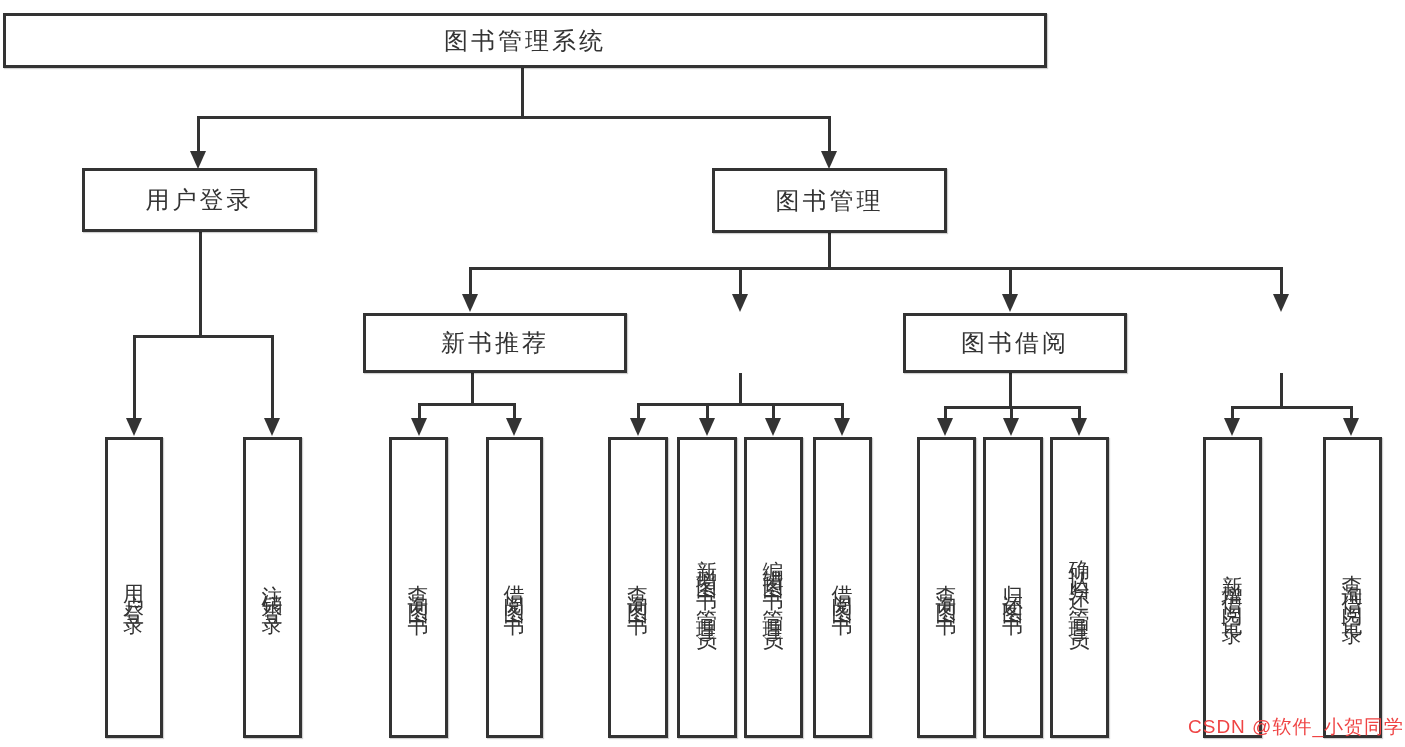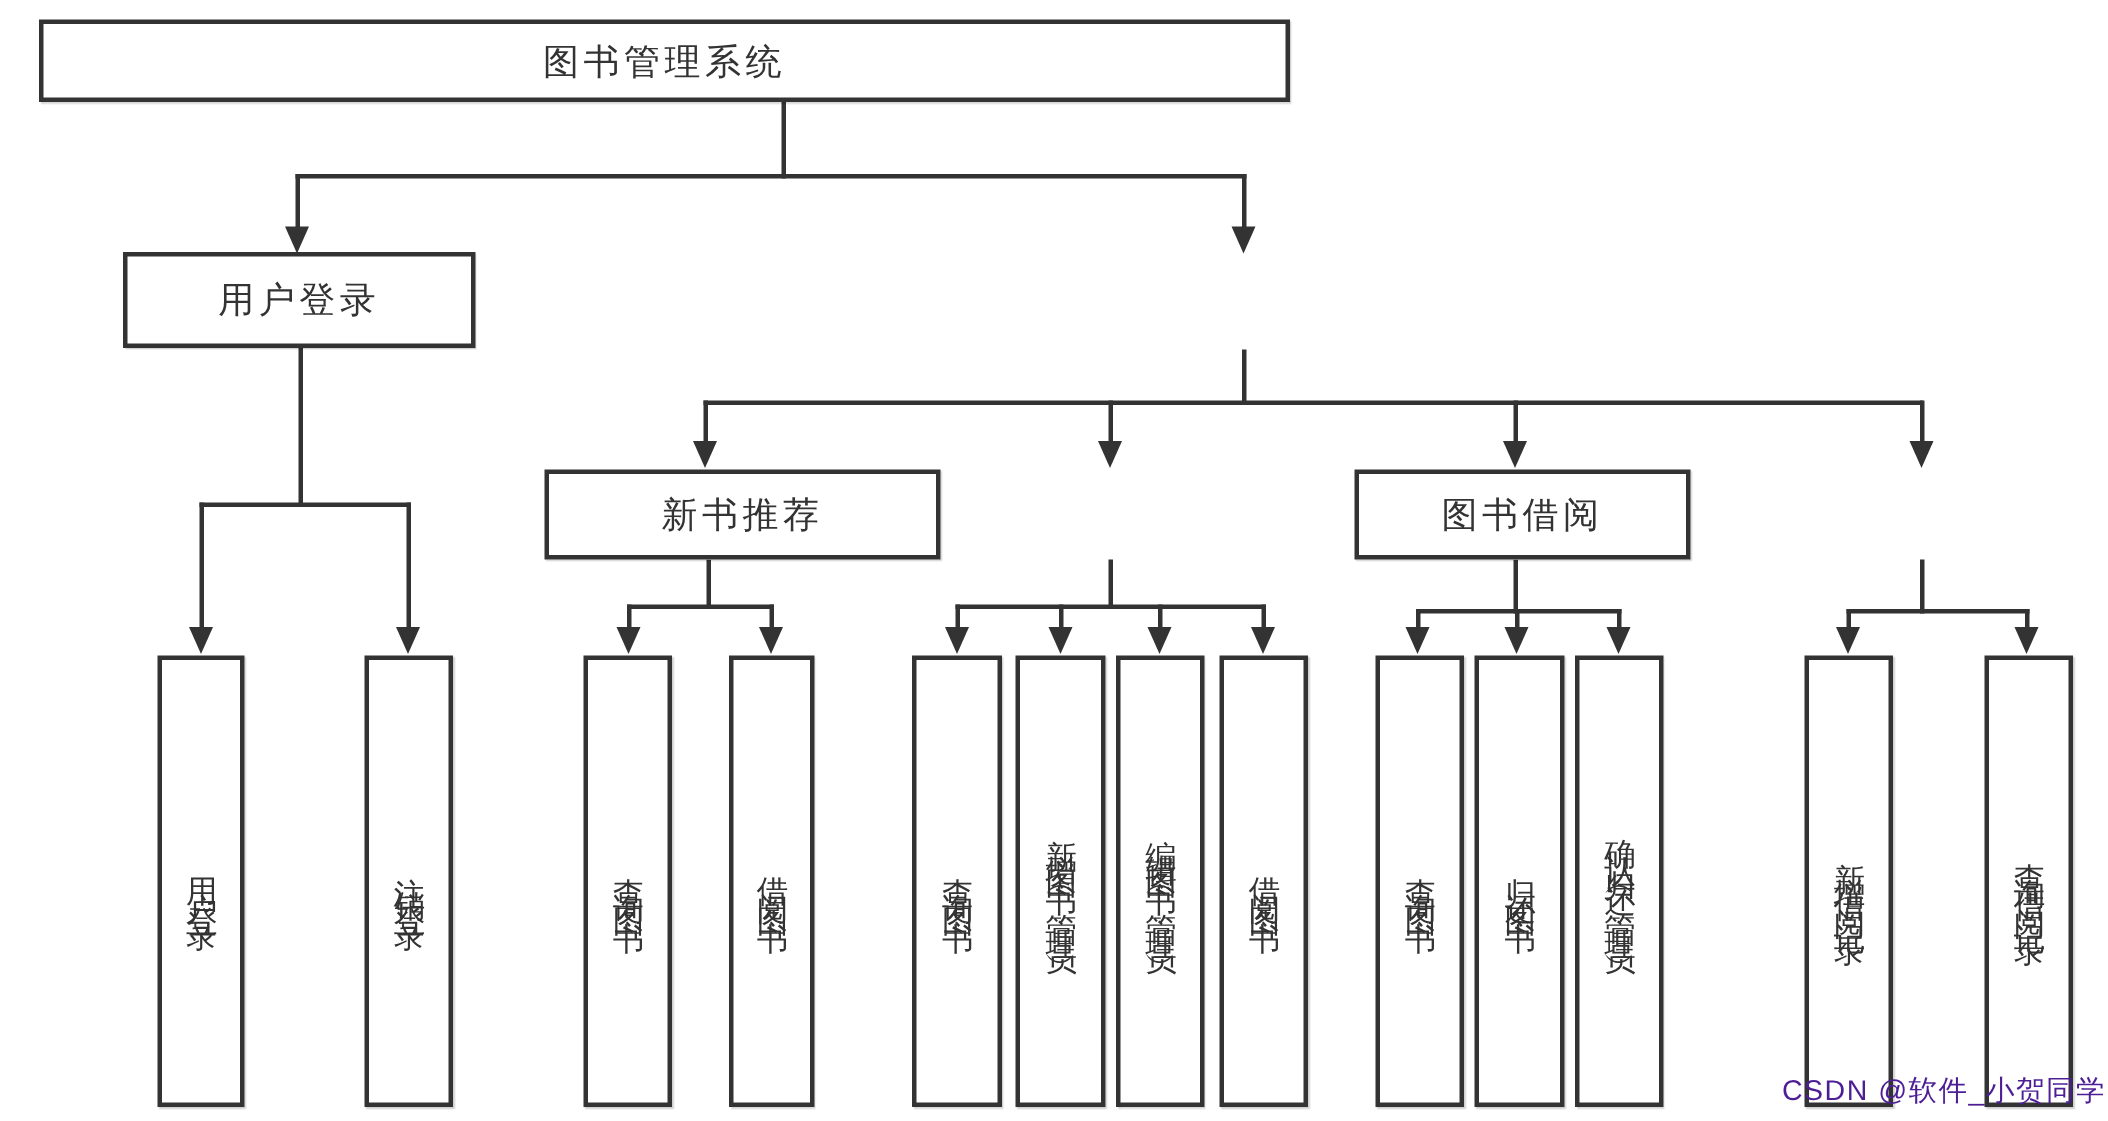--- a/index.html
+++ b/index.html
@@ -61,21 +61,21 @@
     font-size: 21px;
     letter-spacing: 10px;
     color: #333333;
     line-height: 1;
   }
   .watermark {
     position: absolute;
     left: 1188px;
     top: 714px;
     font-size: 19px;
-    color: #4c1d95;
+    color: #ef4444;
     letter-spacing: 1px;
     white-space: nowrap;
     z-index: 5;
   }
 </style>
 </head>
 <body>
 
 <div id="canvas">
 
@@ -132,27 +132,30 @@
   <div class="cline" style="left:1078px;top:406px;width:3px;height:16px"></div>
   <div class="arrow" style="left:1071px;top:418px"></div>
 
   <div class="cline" style="left:1280px;top:373px;width:3px;height:36px"></div>
   <div class="cline" style="left:1231px;top:406px;width:122px;height:3px"></div>
   <div class="cline" style="left:1231px;top:406px;width:3px;height:16px"></div>
   <div class="arrow" style="left:1224px;top:418px"></div>
   <div class="cline" style="left:1350px;top:406px;width:3px;height:16px"></div>
   <div class="arrow" style="left:1343px;top:418px"></div>
 
-  <div class="box" style="left:26px;top:13px;width:834px;height:55px">
+  <div class="box" style="left:3px;top:13px;width:1044px;height:55px">
     <span>图书管理系统</span>
   </div>
 
   <div class="box" style="left:82px;top:168px;width:235px;height:64px">
     <span>用户登录</span>
   </div>
+  <div class="box" style="left:712px;top:168px;width:235px;height:65px">
+    <span>图书管理</span>
+  </div>
 
   <div class="box" style="left:363px;top:313px;width:264px;height:60px">
     <span>新书推荐</span>
   </div>
   <div class="box" style="left:903px;top:313px;width:224px;height:60px">
     <span>图书借阅</span>
   </div>
 
   <div class="vbox" style="left:105px;width:58px">
     <span class="vtext">用户登录</span>

